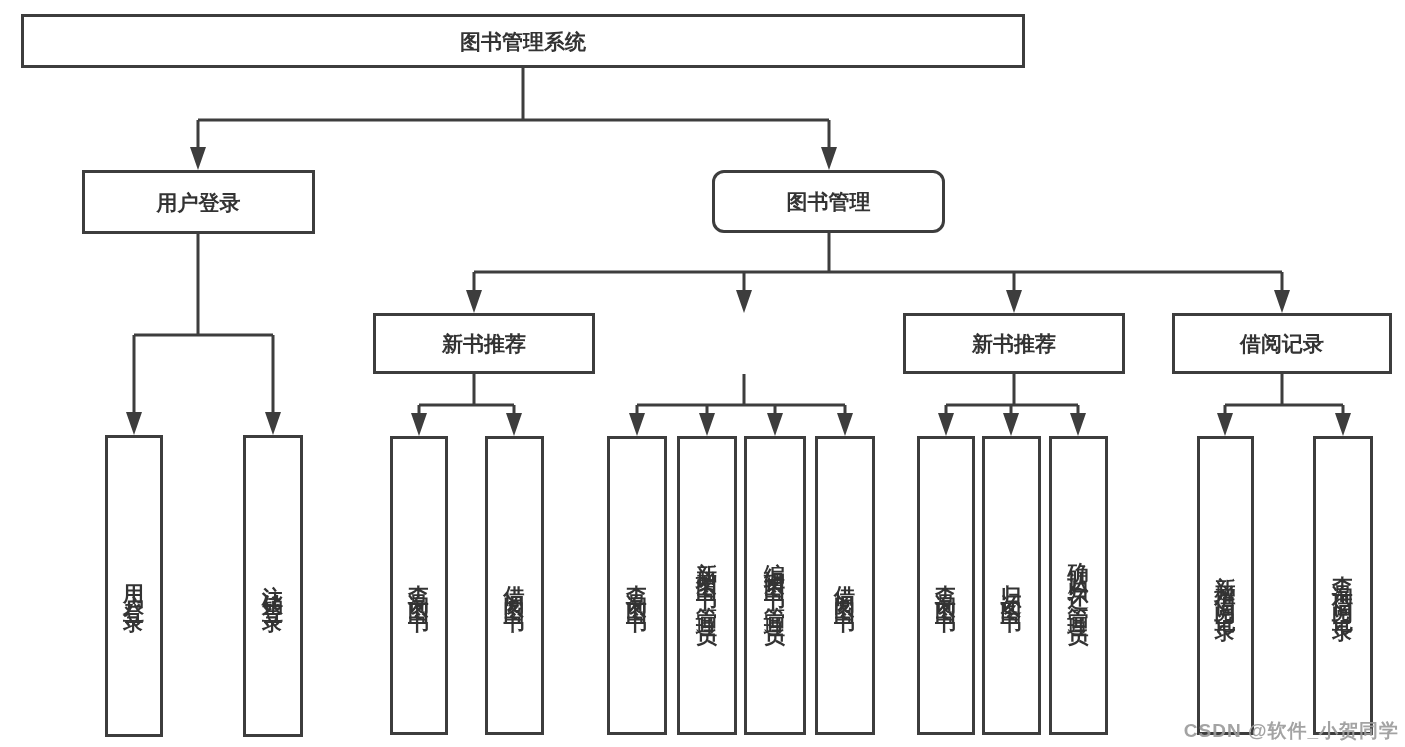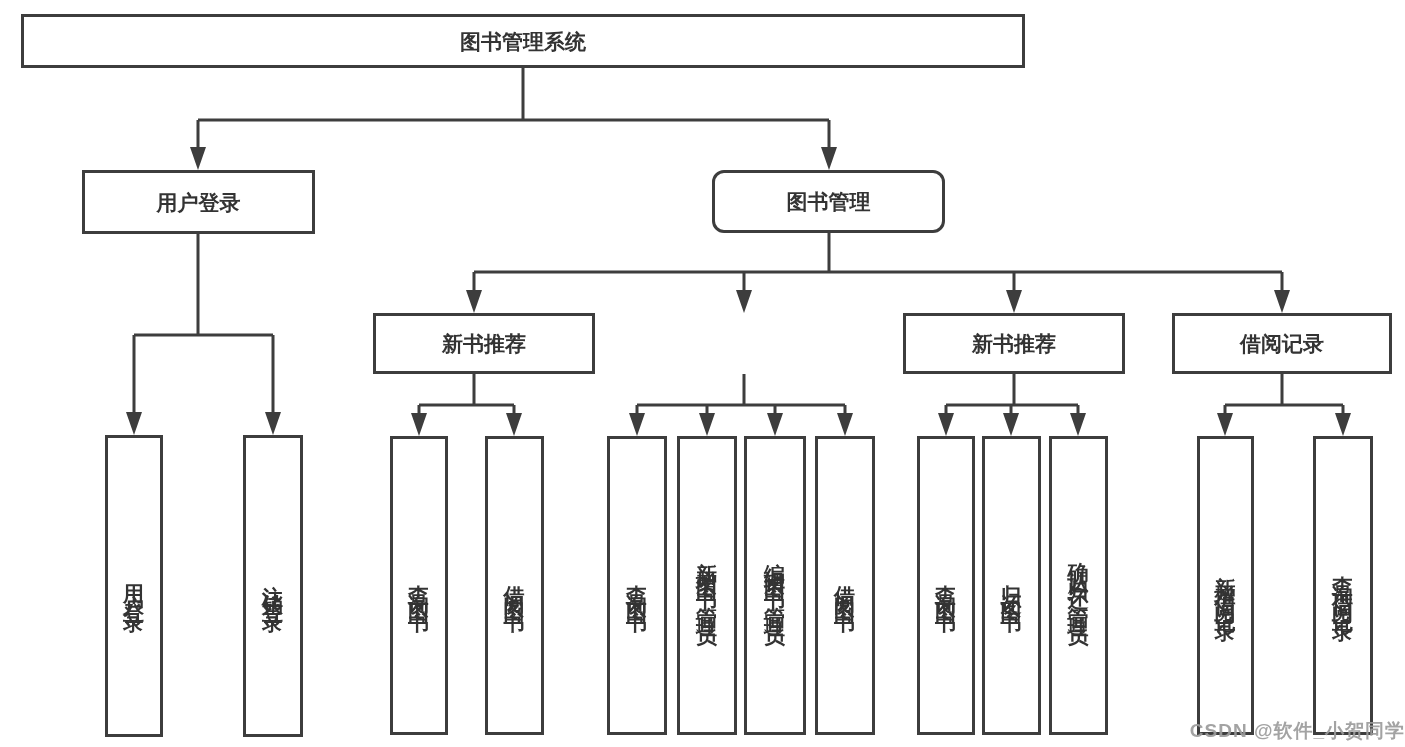--- a/index.html
+++ b/index.html
@@ -27,21 +27,21 @@
     color:var(--text);font-size:21px;line-height:1;
     white-space:nowrap;
   }
   .vbox span{
     writing-mode:vertical-lr;
     text-orientation:mixed;
     letter-spacing:9px;
     display:block;
   }
   #watermark{
-    position:absolute;right:0;bottom:3px;z-index:5;
+    position:absolute;right:6px;bottom:3px;z-index:5;
     font-size:19px;color:var(--watermark);opacity:.92;
     letter-spacing:1px;
   }
 </style>
 </head>
 <body>
 
 <div id="stage">
 
   <svg id="wires" viewBox="0 0 1405 747" xmlns="http://www.w3.org/2000/svg">

